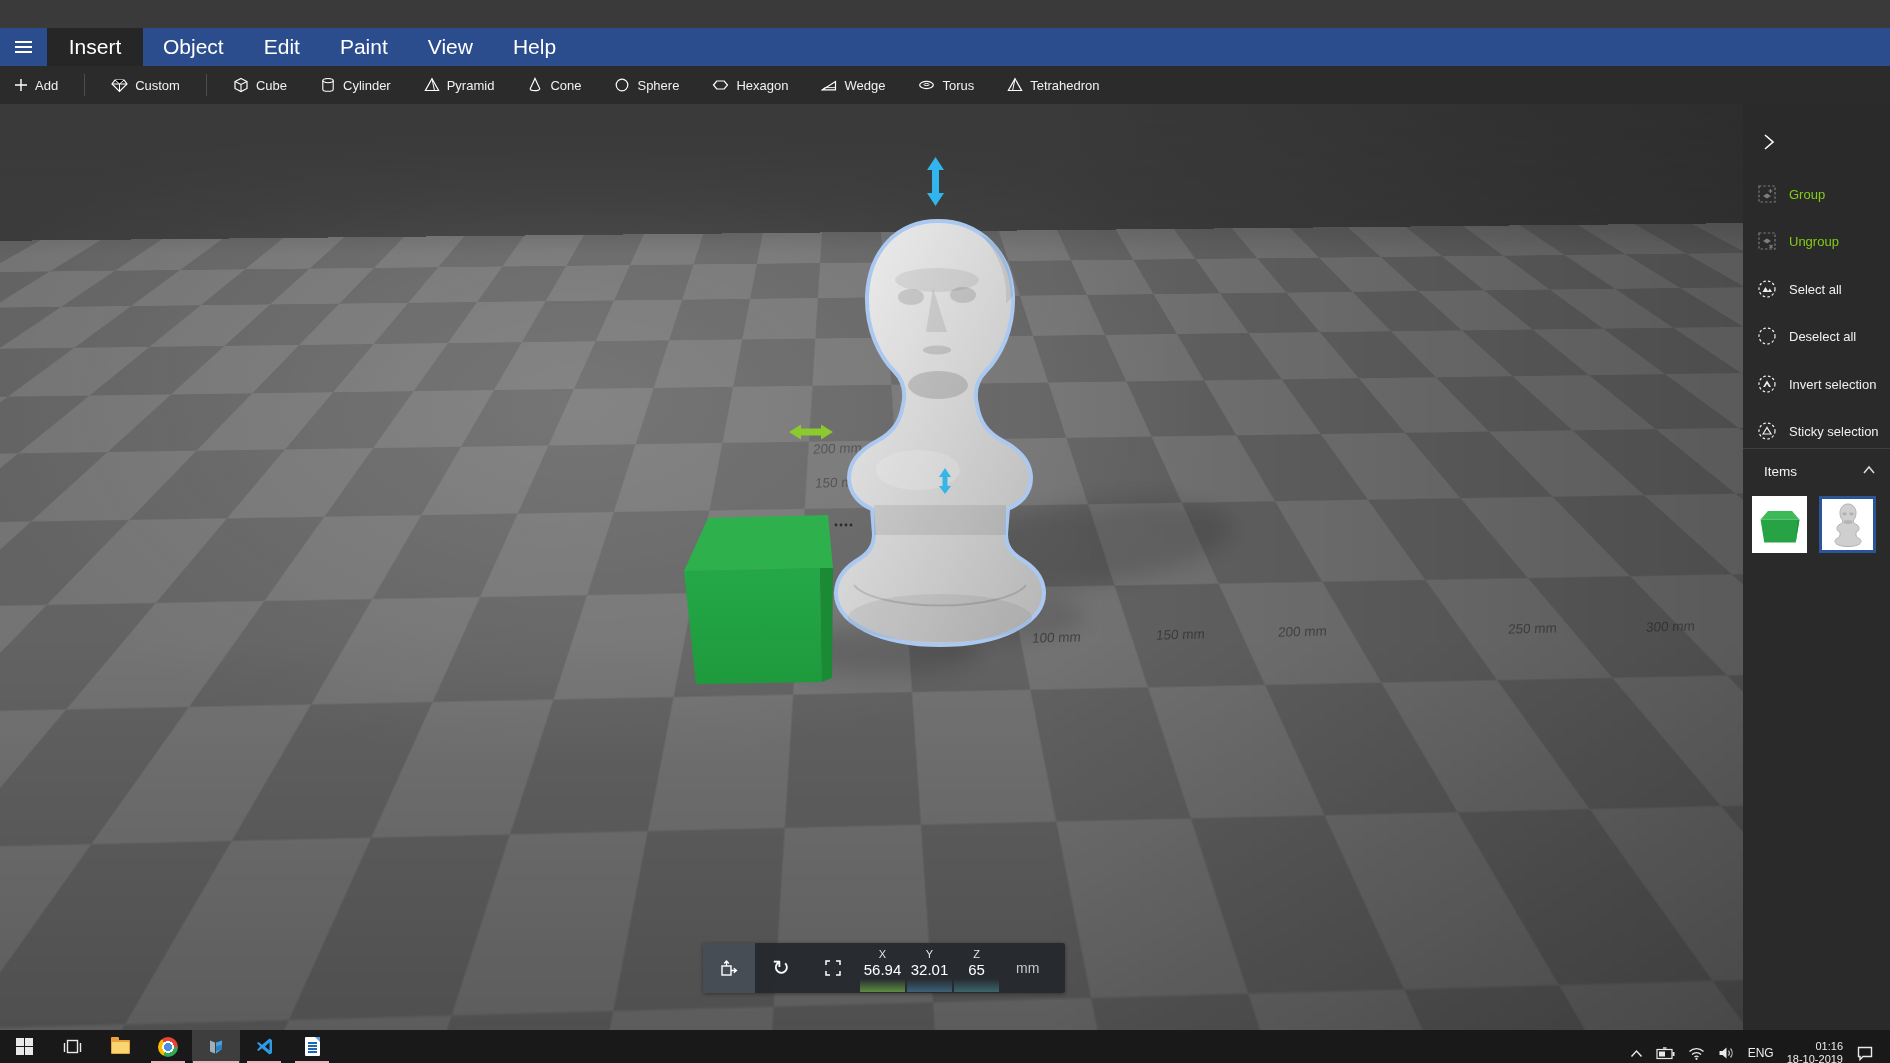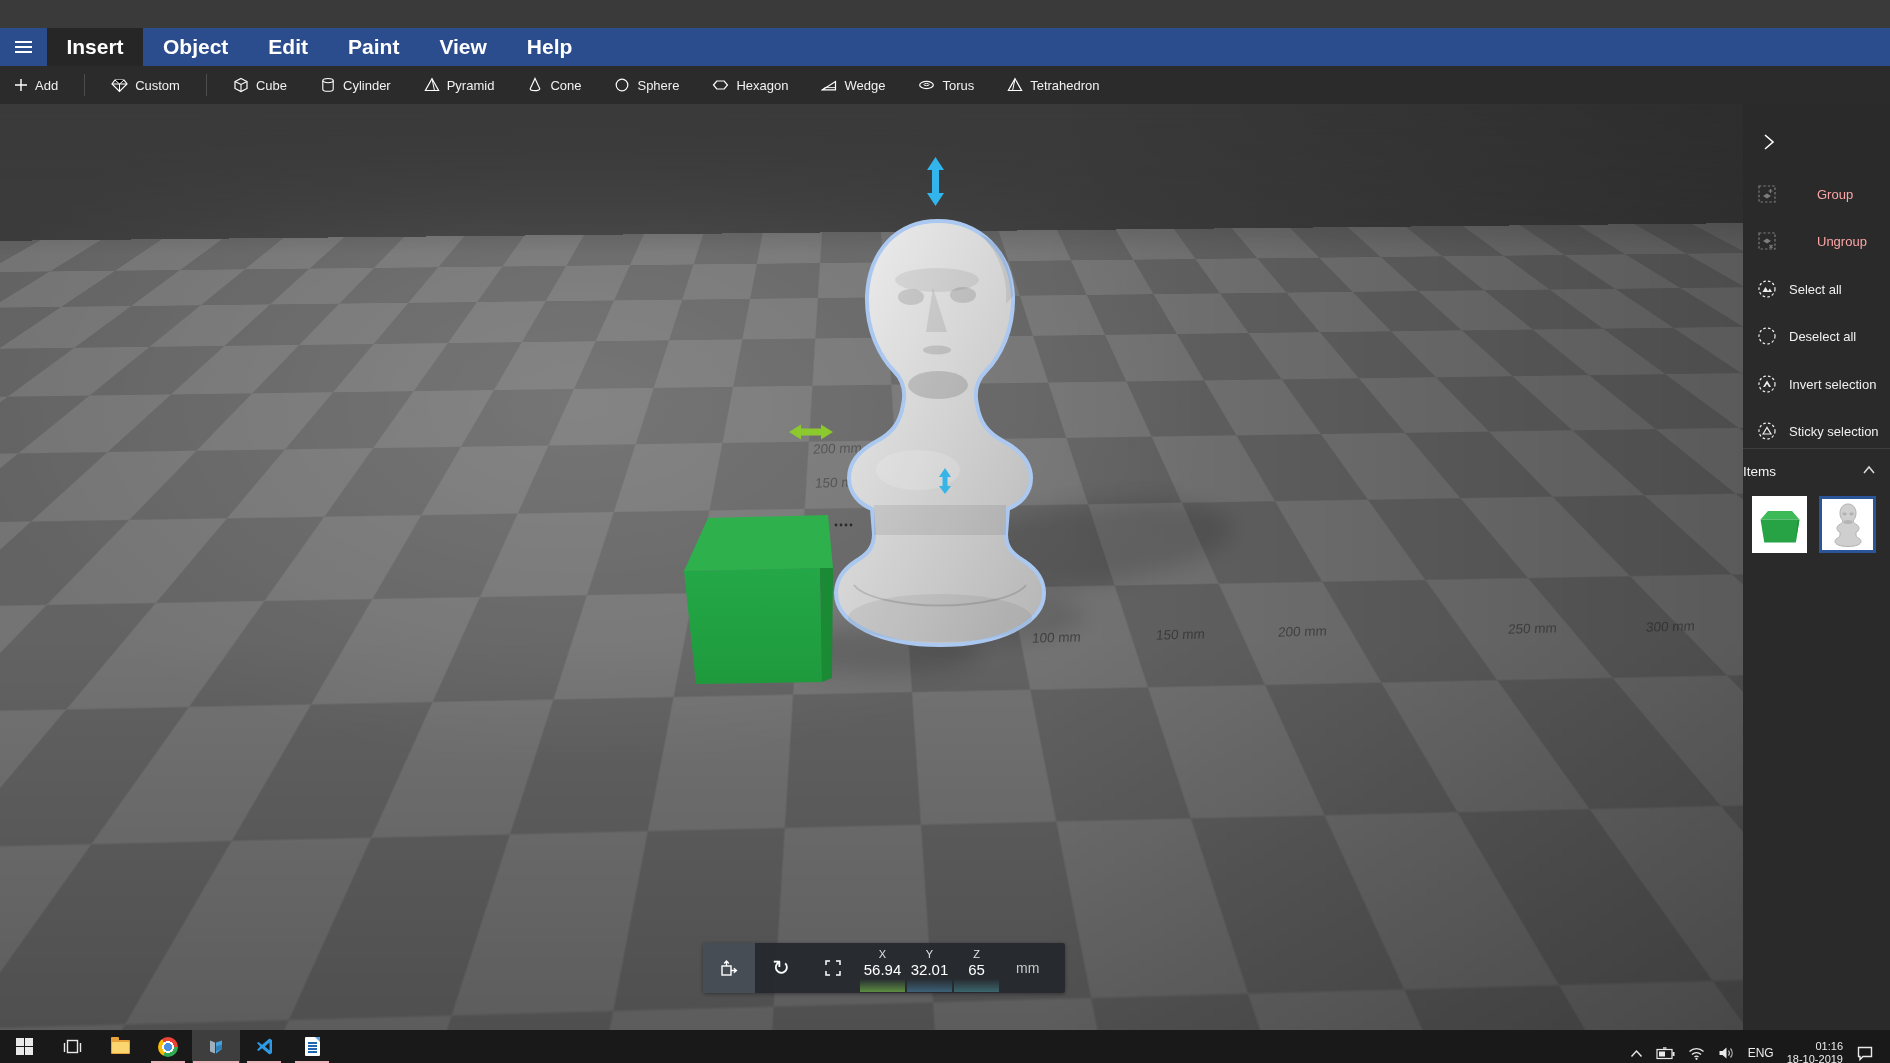--- a/index.html
+++ b/index.html
@@ -60,24 +60,24 @@
   .axis-bar.x { background:linear-gradient(to bottom, rgba(96,146,66,0), rgba(96,146,66,.95)); }
   .axis-bar.y { background:linear-gradient(to bottom, rgba(62,100,124,0), rgba(62,100,124,.95)); }
   .axis-bar.z { background:linear-gradient(to bottom, rgba(60,105,112,0), rgba(60,105,112,.95)); }
   .xf-unit { display:flex; align-items:center; color:#c9c9c9; font-size:14px; padding:0 14px 0 16px; }
 
   
   .right-panel { position:absolute; left:1743px; top:104px; width:147px; height:926px; background:#2a2a2a; }
   .rp-collapse { position:absolute; left:12px; top:24px; width:28px; height:28px; display:flex; align-items:center; justify-content:center; }
   .rp-row { position:absolute; left:0; width:147px; height:36px; display:flex; align-items:center; gap:12px; padding-left:14px; }
   .rp-row span { font-size:13px; color:#f0f0f0; white-space:nowrap; }
-  .rp-row.disabled span { color:#fca5a5;margin-left:28px; }
+  .rp-row.disabled span { color:#84cc16; }
   .rp-divider { position:absolute; left:0; top:344px; width:147px; height:1px; background:#3e3e3e; }
   .rp-items-header { position:absolute; left:0; top:352px; width:147px; height:30px; display:flex; align-items:center; }
-  .rp-items-header span { color:#f2f2f2; font-size:13.5px; padding-left:0; }
+  .rp-items-header span { color:#f2f2f2; font-size:13.5px; padding-left:21px; }
   .rp-items-chevron { position:absolute; right:14px; top:9px; }
   .thumb { position:absolute; top:392px; width:55px; height:57px; background:#fff; display:flex; align-items:center; justify-content:center; }
   .thumb.cube-thumb { left:9px; }
   .thumb.bust-thumb { left:76px; width:57px; border:3px solid #2a5699; }
 
   
   .taskbar { position:absolute; left:0; top:1030px; width:1890px; height:33px; background:#191919; display:flex; align-items:stretch; }
   .tk-btn { position:relative; width:48px; display:flex; align-items:center; justify-content:center; }
   .tk-btn.active { background:#3e3e3e; }
   .tk-underline { position:absolute; bottom:0; left:7px; right:7px; height:2px; background:#eeb6ba; }
@@ -88,21 +88,21 @@
   .chrome-icon { width:20px; height:20px; border-radius:50%;
     background:radial-gradient(circle at 50% 50%, #4a8fe0 0 4.2px, #fff 4.2px 6px, rgba(0,0,0,0) 6px),
     conic-gradient(from -40deg, #ea4335 0deg 130deg, #34a853 130deg 250deg, #fbbc05 250deg 360deg); }
   .writer-icon { position:relative; width:15px; height:19px; background:#fff; border-radius:1px; }
   .writer-icon i { position:absolute; left:3px; right:3px; height:1.5px; background:#1f66b0; }
   .writer-icon:after { content:""; position:absolute; right:0; top:0; border-style:solid; border-width:0 5px 5px 0; border-color:transparent #5aa0e0 transparent transparent; }
   .tray { position:absolute; right:0; top:0; height:46px; display:flex; align-items:center; gap:13px; padding-right:16px; }
   .tray-text { color:#ececec; font-size:12px; }
   .clock { color:#ececec; font-size:11px; line-height:13px; text-align:right; }
 
-  .lbl { white-space:nowrap;font-weight:bold; }
+  .lbl { white-space:nowrap; }
 </style>
 </head>
 <body>
 
 <div id="root">
 
 
   <div class="menubar">
     <div class="hamburger">
       <i></i>

